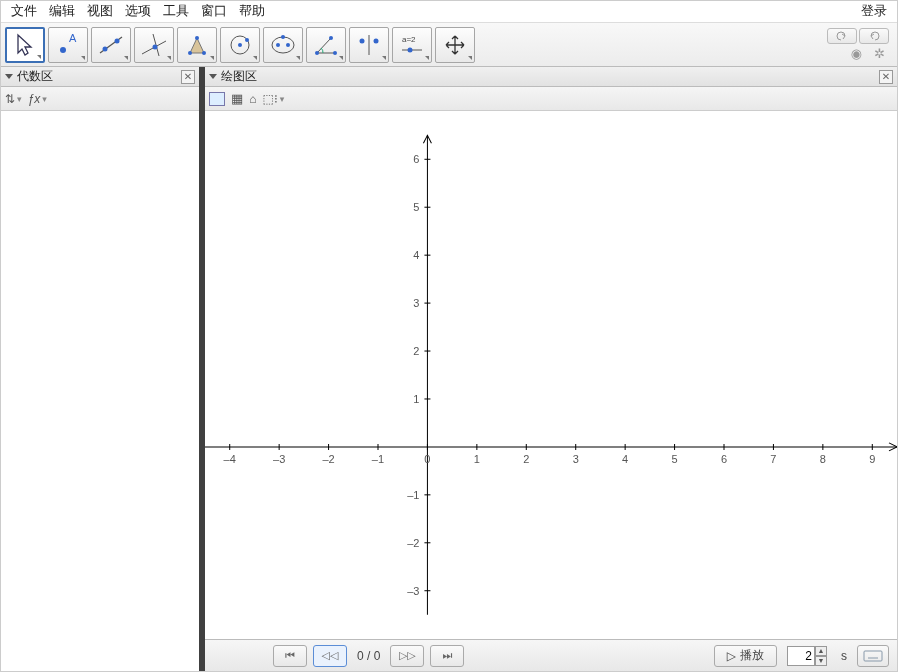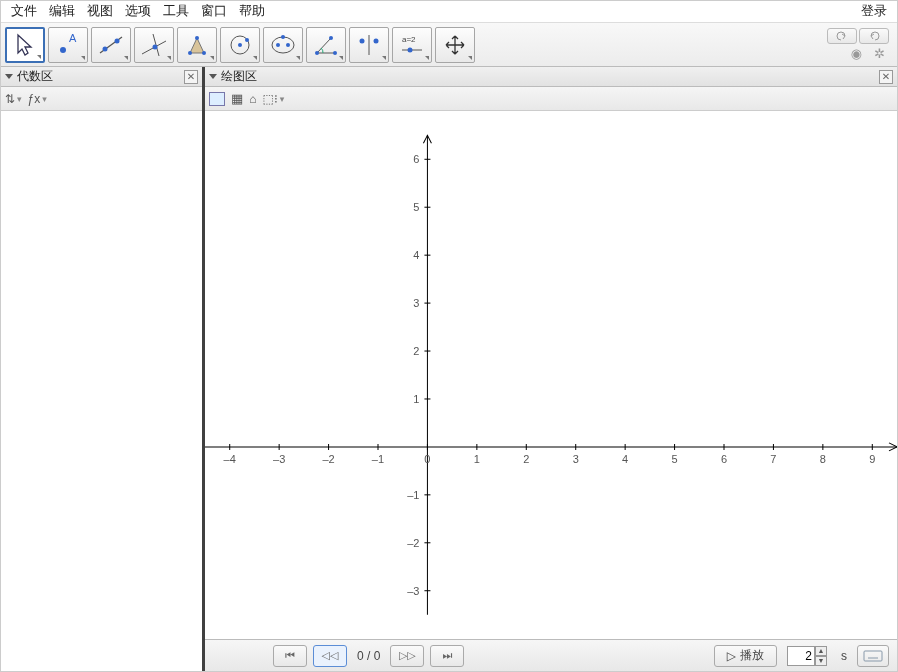--- a/index.html
+++ b/index.html
@@ -12,21 +12,21 @@
 .toolbtn { width: 40px; height: 36px; border: 1px solid #a6a6a6; background: linear-gradient(#fdfdfd,#e9e9e9); margin-right: 3px; border-radius: 2px; display: flex; align-items: center; justify-content: center; position: relative; cursor: default; }
 .toolbtn.selected { border: 2px solid #3b6fb5; background: #fff; }
 .toolbtn svg { width: 30px; height: 28px; }
 .toolbtn .dd-tri { position: absolute; right: 2px; bottom: 2px; width: 0; height: 0; border-left: 4px solid transparent; border-top: 4px solid #777; }
 .tool-spacer { flex: 1; }
 .toolbar-right { display: flex; flex-direction: column; align-items: flex-end; gap: 2px; padding-right: 4px; }
 .undo-redo { display: flex; gap: 2px; }
 .ur-btn { width: 30px; height: 16px; border: 1px solid #bbb; border-radius: 3px; background: linear-gradient(#fafafa,#e8e8e8); display: flex; align-items: center; justify-content: center; color: #888; font-size: 12px; }
 .tiny-icons { display: flex; gap: 12px; color: #999; font-size: 13px; padding-right: 4px; }
 .content { flex: 1; display: flex; min-height: 0; }
-.panel-algebra { width: 204px; border-right: 3px solid #404040; display: flex; flex-direction: column; background: #14532d; }
+.panel-algebra { width: 204px; border-right: 6px solid #404040; display: flex; flex-direction: column; background: #14532d; }
 .panel-graphics { flex: 1; display: flex; flex-direction: column; min-width: 0; }
 .panel-title { height: 20px; background: linear-gradient(#f0f0f0,#e2e2e2); border-bottom: 1px solid #bbb; display: flex; align-items: center; padding: 0 4px; font-size: 12px; }
 .panel-title .tri { display:inline-block; width:0;height:0;border-left:4px solid transparent;border-right:4px solid transparent;border-top:5px solid #555;margin-right:4px; }
 .panel-title .close-x { margin-left:auto; width:14px;height:14px;border:1px solid #999;background:#f4f4f4;display:flex;align-items:center;justify-content:center;font-size:10px;color:#666;cursor:default; }
 .panel-subbar { height: 24px; background: linear-gradient(#f5f5f5,#e8e8e8); border-bottom: 1px solid #ccc; display: flex; align-items: center; padding: 0 4px; gap: 6px; color:#555; }
 .panel-subbar .sb-item { display:flex;align-items:center;gap:2px;font-size:12px;cursor:default; }
 .sb-dd { font-size:9px;color:#888; }
 .algebra-body { flex:1; background:#fff; }
 .graphics-body { flex:1; position:relative; background:#fff; overflow:hidden; }
 .graphics-body svg { position:absolute; inset:0; width:100%; height:100%; }
@@ -184,21 +184,21 @@
   <div class="content">
     <div class="panel-algebra">
       <div class="panel-title">
         <span class="tri"></span>
         <span>代数区</span>
         <span class="close-x">✕</span>
       </div>
       <div class="panel-subbar">
         <span class="sb-item">⇅ <span class="sb-dd">▾</span></span>
         <span class="sb-item">
-            <span style="">ƒx</span> 
+            <span style="font-style:italic">ƒx</span> 
             <span class="sb-dd">▾</span>
           </span>
       </div>
       <div class="algebra-body"></div>
     </div>
 
     <div class="panel-graphics">
       <div class="panel-title">
         <span class="tri"></span>
         <span>绘图区</span>

